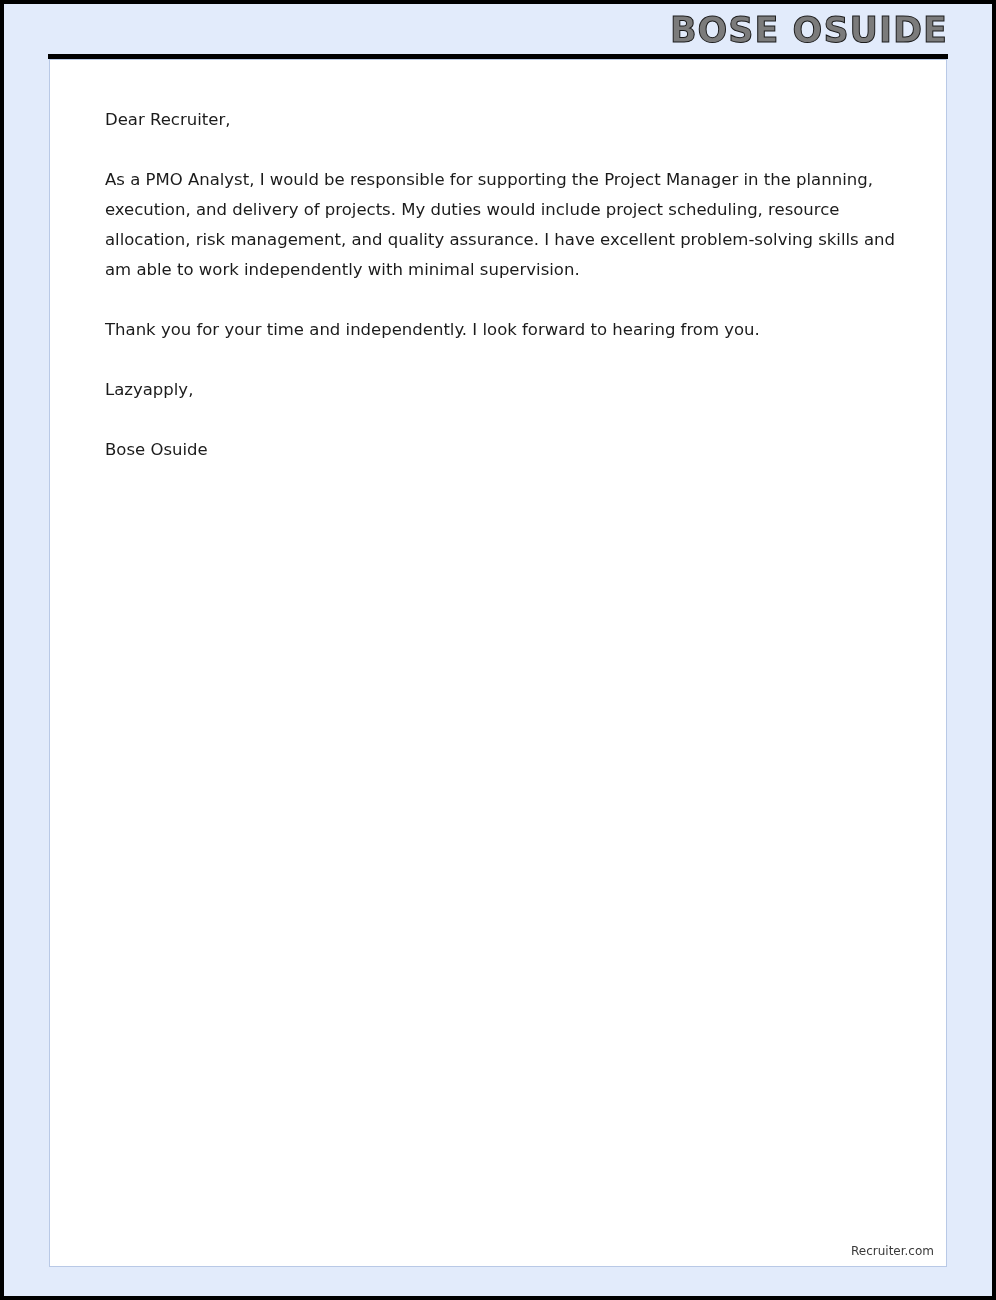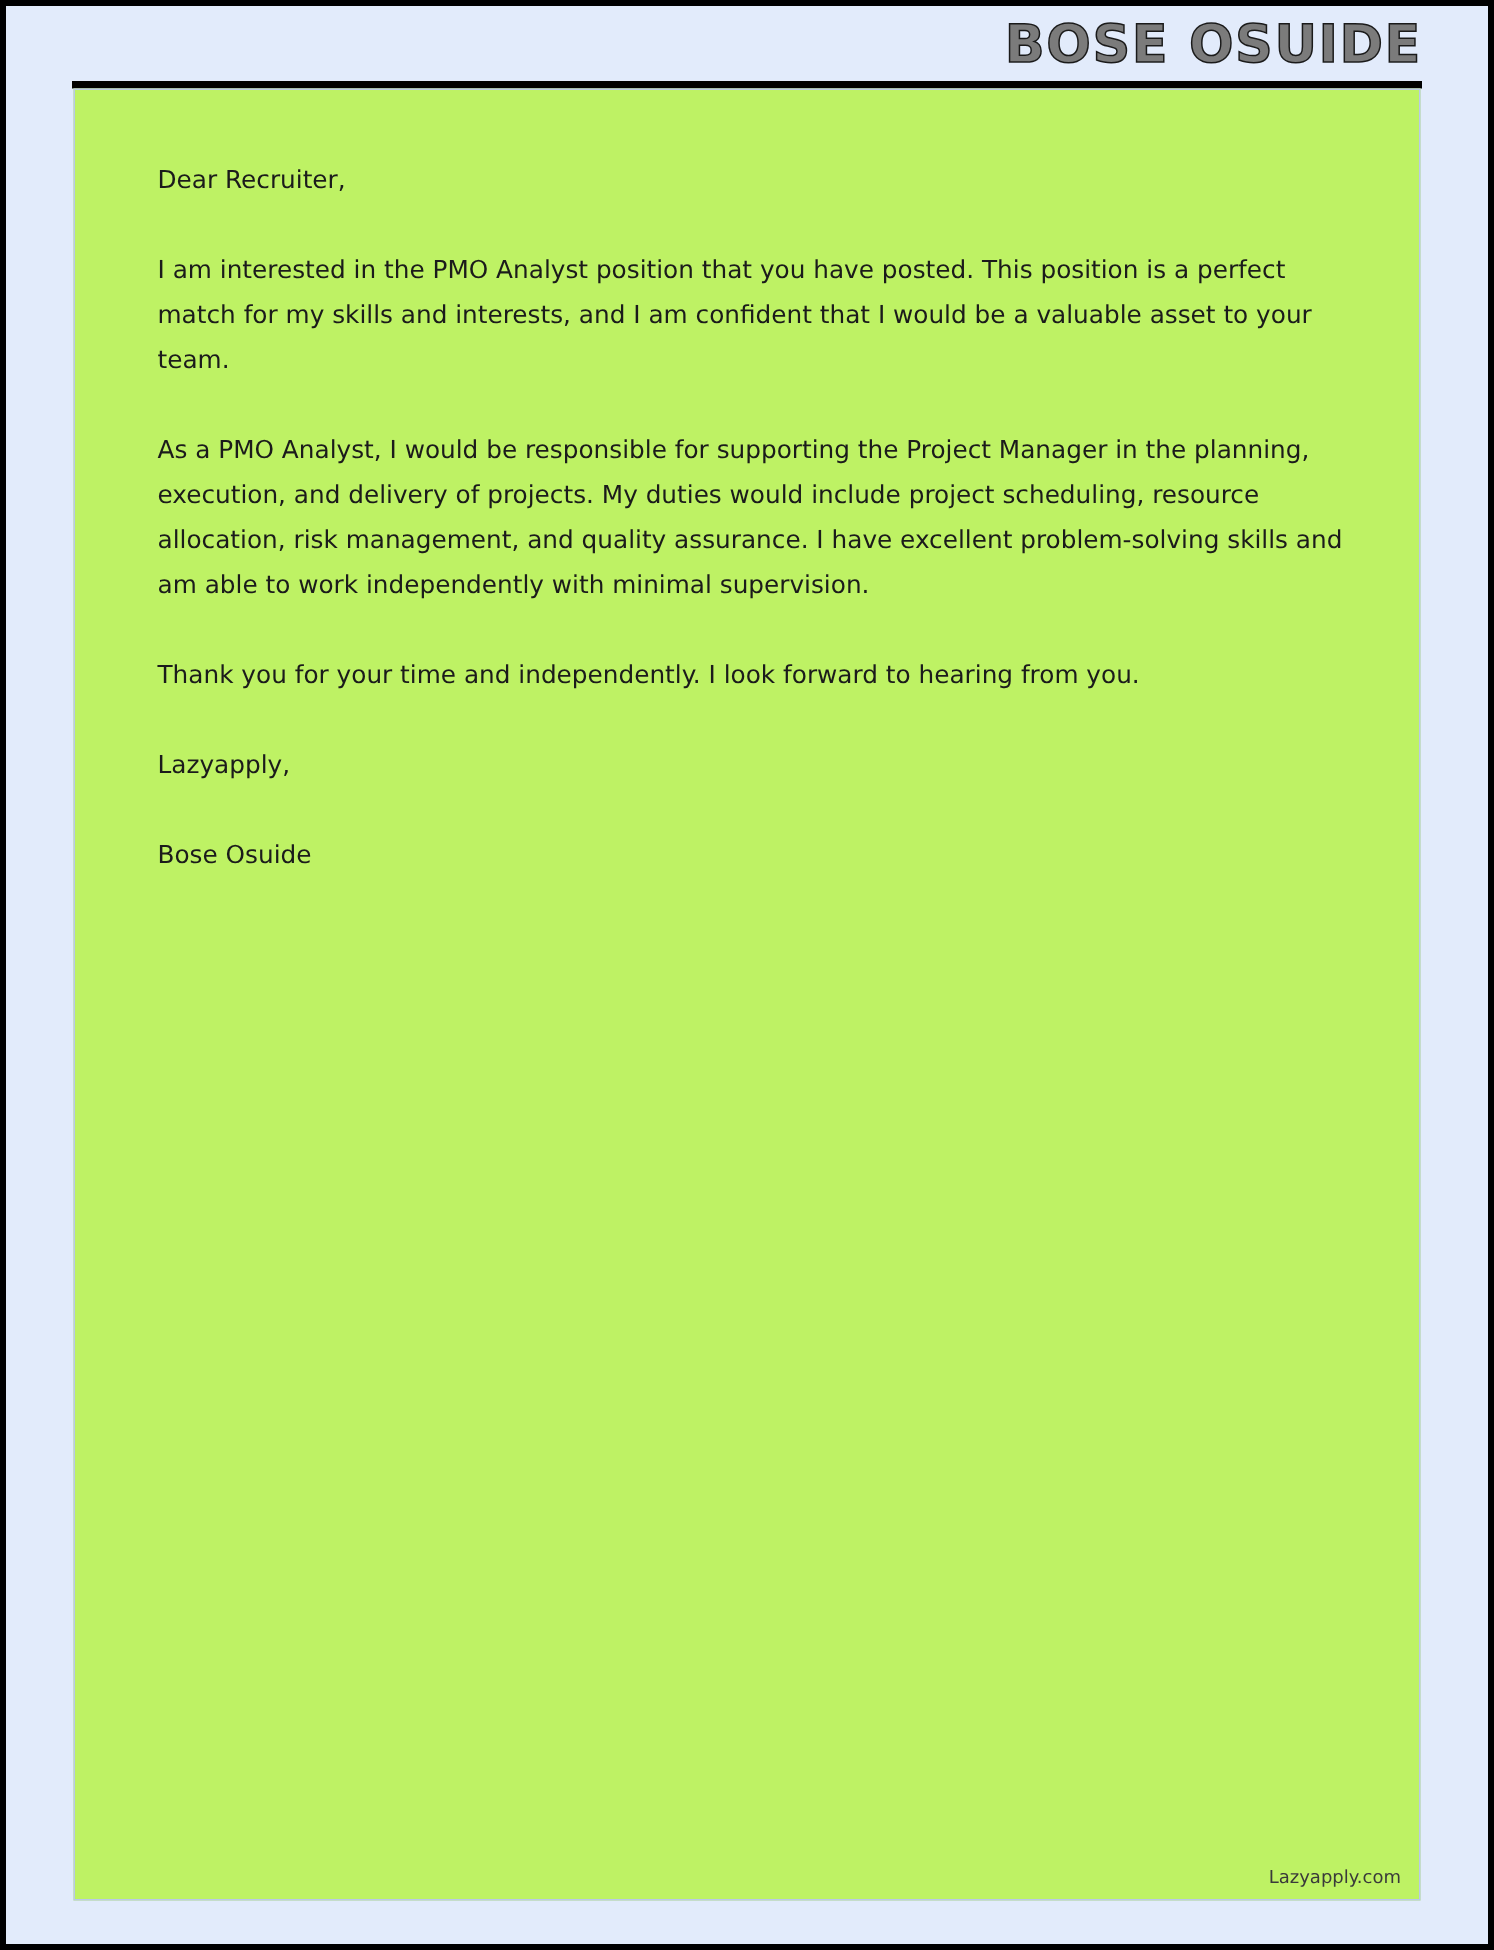--- a/index.html
+++ b/index.html
@@ -52,21 +52,21 @@
     width: 900px;
     height: 5px;
     background: #000000;
   }
   .sheet {
     position: absolute;
     left: 45px;
     top: 55px;
     width: 898px;
     height: 1208px;
-    background: #bef264;
+    background: #ffffff;
     border: 1px solid #b9c9e6;
     box-sizing: border-box;
   }
   .body-text {
     position: absolute;
     left: 55px;
     top: 45px;
     width: 790px;
   }
   .para {
@@ -108,30 +108,29 @@
     <div class="header-name">BOSE OSUIDE</div>
   </div>
 
   <div class="rule"></div>
 
   <div class="sheet">
     <div class="body-text">
 
       <p class="para">Dear Recruiter,</p>
 
-      <p class="para">I am interested in the PMO Analyst position that you have posted. This position is a perfect match for my skills and interests, and I am confident that I would be a valuable asset to your team.</p>
 
       <p class="para">As a PMO Analyst, I would be responsible for supporting the Project Manager in the planning, execution, and delivery of projects. My duties would include project scheduling, resource allocation, risk management, and quality assurance. I have excellent problem-solving skills and am able to work independently with minimal supervision.</p>
 
 
       <p class="para">Thank you for your time and independently. I look forward to hearing from you.</p>
 
       <p class="para">Lazyapply,</p>
 
       <p class="signature">Bose Osuide</p>
 
 
     </div>
 
-    <div class="footer">Lazyapply.com</div>
+    <div class="footer">Recruiter.com</div>
   </div>
 
 </div>
 
 </body></html>

